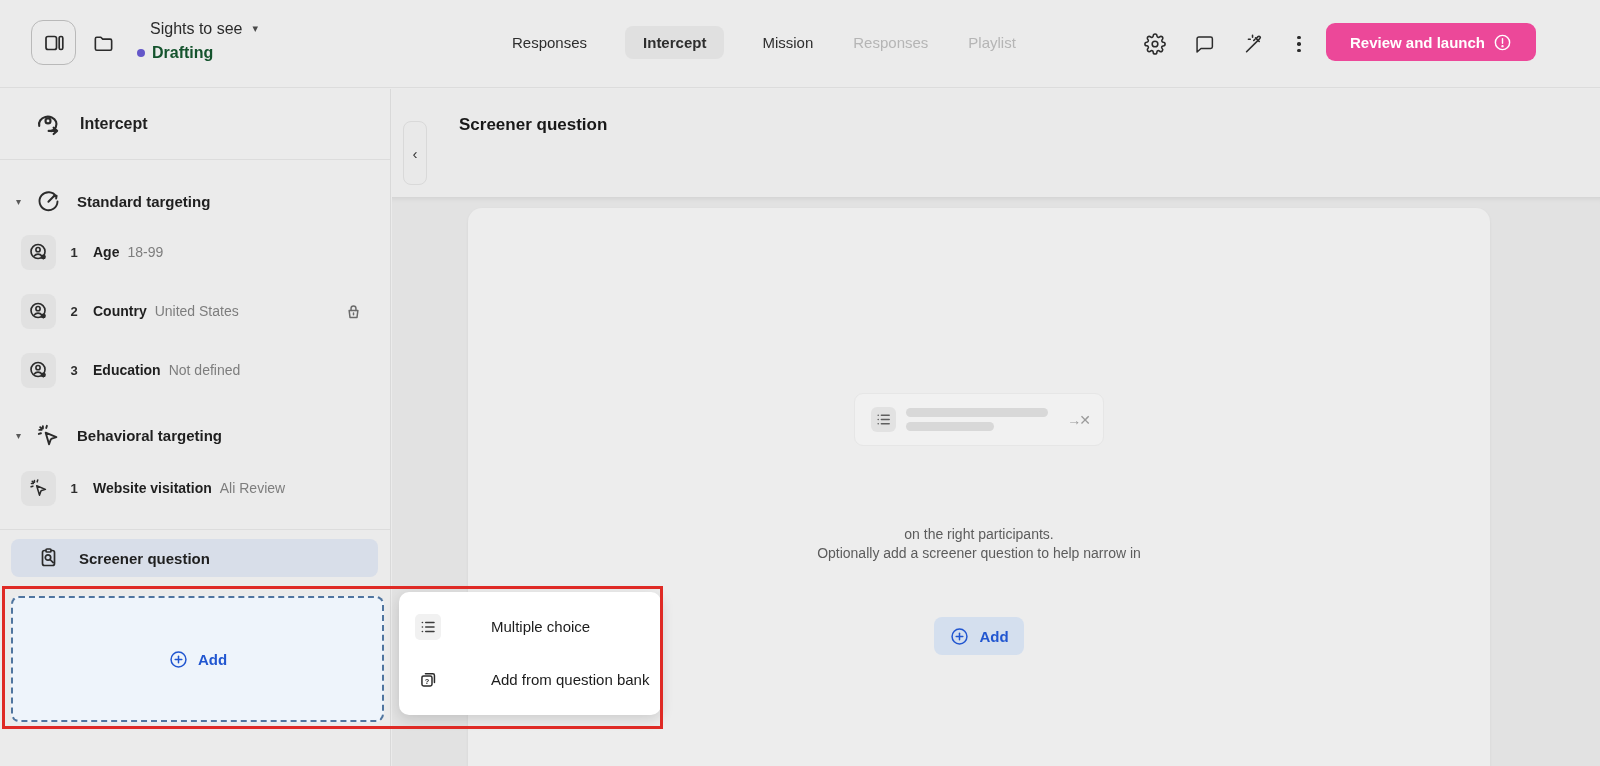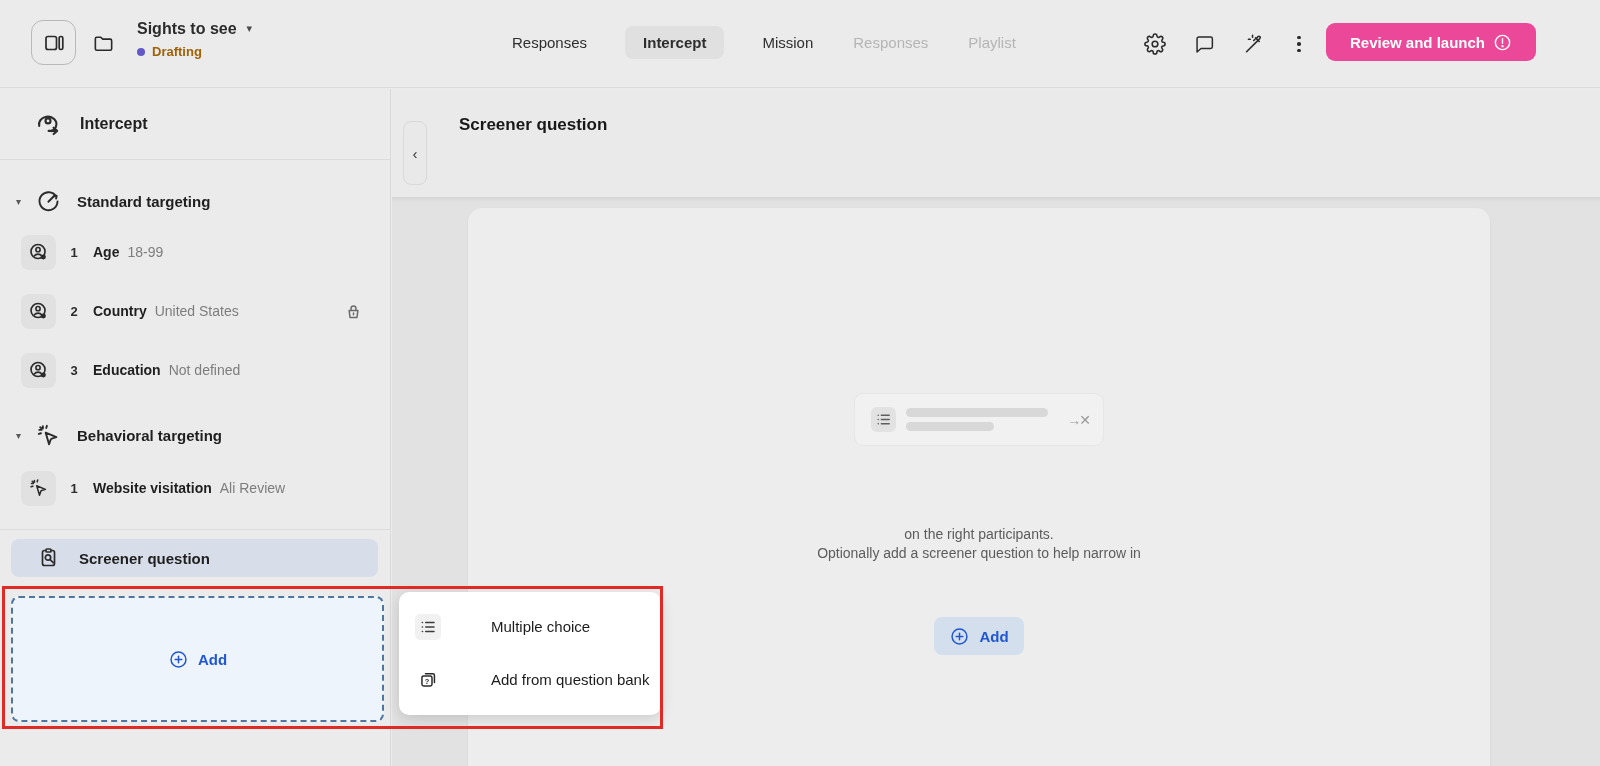--- a/index.html
+++ b/index.html
@@ -5,25 +5,25 @@
   * { margin:0; padding:0; box-sizing:border-box; }
   html,body { width:1600px; height:766px; }
   body { font-family:"Liberation Sans", sans-serif; color:#1f1f1f; }
   .app { position:relative; width:1600px; height:766px; background:#ebebeb; overflow:hidden; }
 
   
   .header { position:absolute; top:0; left:0; width:1600px; height:88px; background:#ebebeb; border-bottom:1px solid #dcdcdc; z-index:5; }
   .logo-btn { position:absolute; left:31px; top:20px; width:45px; height:45px; border:1px solid #b9b9b9; border-radius:12px; background:transparent; display:flex; align-items:center; justify-content:center; cursor:pointer; }
   .folder-btn { position:absolute; left:90px; top:30px; width:26px; height:26px; display:flex; align-items:center; justify-content:center; cursor:pointer; }
   .title-wrap { position:absolute; left:137px; top:20px; }
-  .proj-title { font-size:16px; font-weight:700; color:#2b2b2b; display:inline-block; }
+  .proj-title { font-size:16px; font-weight:400; color:#2b2b2b; display:inline-block;margin-left:13px; }
   .title-caret { display:inline-block; font-size:11px; color:#4a4a4a; margin-left:10px; vertical-align:2px; }
   .status-row { margin-top:6px; display:flex; align-items:center; gap:7px; }
   .status-dot { width:8px; height:8px; border-radius:50%; background:#6457c9; }
-  .status-text { font-size:13px; font-weight:600; color:#a16207; }
+  .status-text { font-size:16px; font-weight:600; color:#14532d; }
 
   .tabs { position:absolute; left:510px; top:24px; height:37px; display:flex; align-items:center; gap:36px; }
   .tab { font-size:15px; color:#2e2e2e; cursor:pointer; padding:8px 2px; border-radius:8px; white-space:nowrap; }
   .tab.active { background:#e0e0e0; font-weight:600; padding:8px 18px; }
   .tab.disabled { color:#b5b5b5; cursor:default; }
 
   .hicons { position:absolute; right:73px; top:0; height:88px; display:flex; align-items:center; gap:25px; }
   .hicon { width:24px; height:24px; display:flex; align-items:center; justify-content:center; cursor:pointer; }
   .kebab { display:flex; flex-direction:column; gap:3px; align-items:center; width:18px; cursor:pointer; }
   .kebab i { width:3.5px; height:3.5px; border-radius:50%; background:#2b2b2b; }

